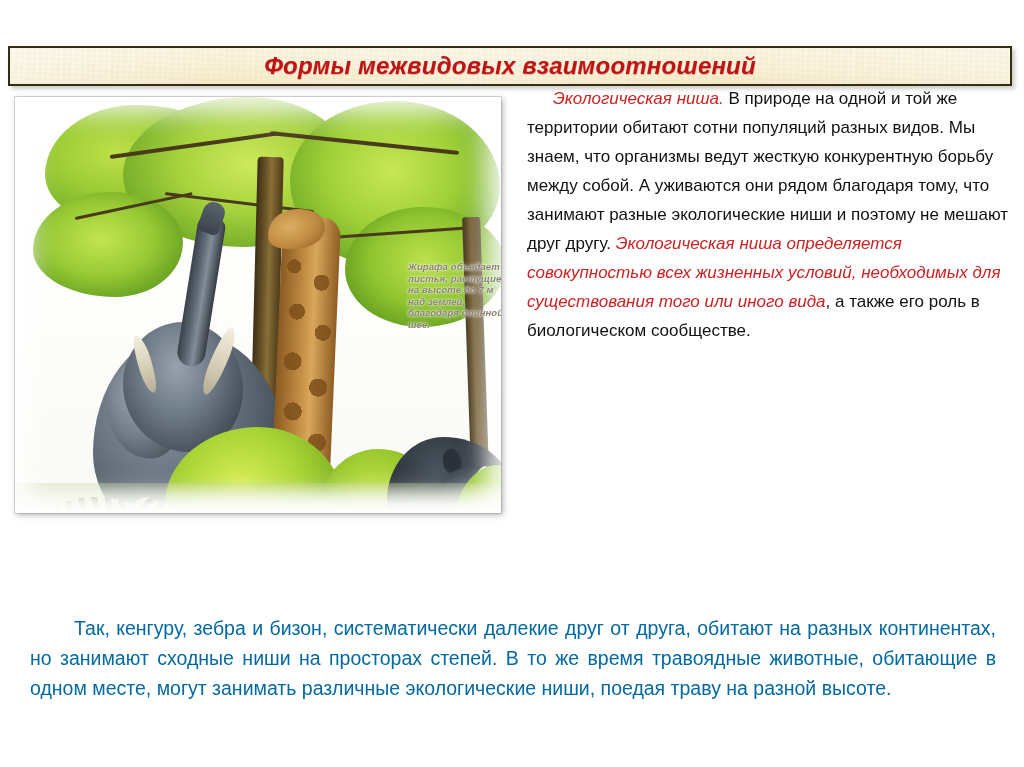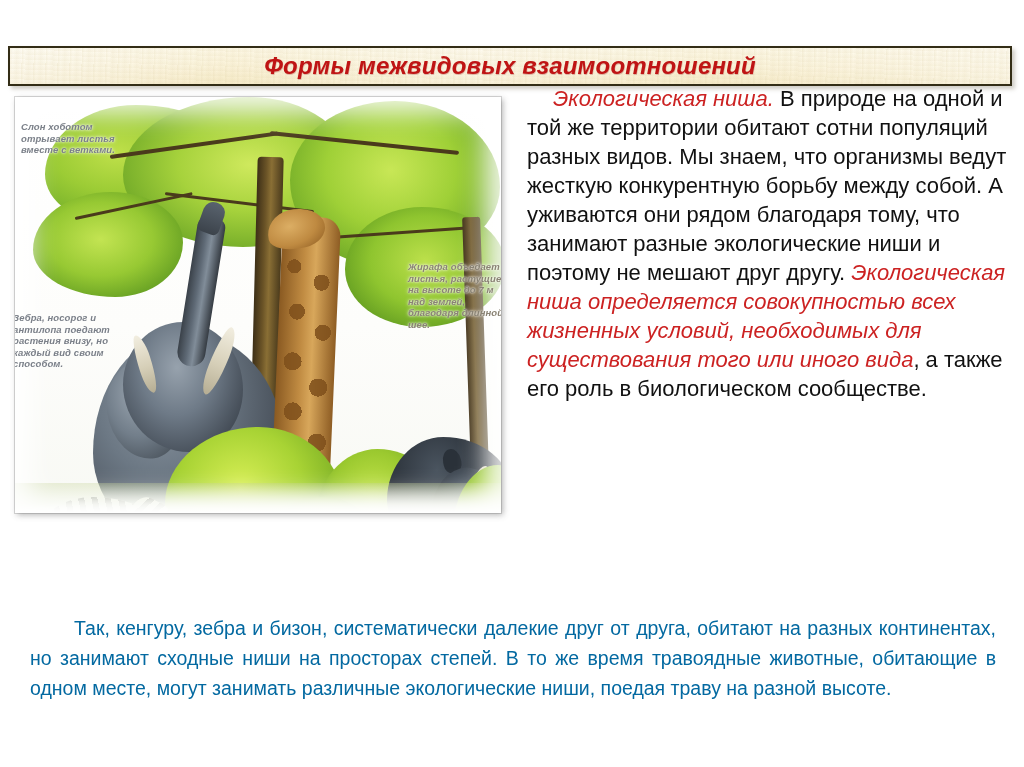--- a/index.html
+++ b/index.html
@@ -284,21 +284,21 @@
   #caption-elephant { left: 6px; top: 24px; width: 110px; }
   #caption-zebra    { left: -2px; top: 215px; width: 108px; }
   #caption-giraffe  { left: 393px; top: 128px; width: 100px; color: #8a8374; margin-top: 36px; }
 
   
   #niche-paragraph {
     position: absolute;
     left: 527px;
     top: 84px;
     width: 484px;
-    font-size: 22px;
+    font-size: 17px;
     line-height: 29px;
     color: #111111;
     text-indent: 26px;
   }
   .accent-italic {
     color: #cc2222;
     font-style: italic;
   }
 
   
@@ -365,20 +365,18 @@
   <div class="ill-layer shrub" id="shrub-4"></div>
 
   <div class="ill-layer" id="zebra-body"></div>
   <div class="ill-layer" id="zebra-stripes"></div>
 
   <div class="ill-layer" id="zebra-neck"></div>
 
   <div class="ill-layer" id="ground"></div>
   <div class="ill-layer" id="ill-vignette"></div>
 
-  <div class="ill-caption" id="caption-elephant">Слон хоботом отрывает листья вместе с ветками.</div>
   <div class="ill-caption" id="caption-giraffe">Жирафа объедает листья, растущие на высоте до 7 м над землей, благодаря длинной шее.</div>
-  <div class="ill-caption" id="caption-zebra">Зебра, носорог и антилопа поедают растения внизу, но каждый вид своим способом.</div>
 </div>
 
 <div id="niche-paragraph"><span class="accent-italic">Экологическая ниша.</span><span> В природе на одной и той же территории обитают сотни популяций разных видов. Мы знаем, что организмы ведут жесткую конкурентную борьбу между собой. А уживаются они рядом благодаря тому, что занимают разные экологические ниши и поэтому не мешают друг другу. </span><span class="accent-italic">Экологическая ниша определяется совокупностью всех жизненных условий, необходимых для существования того или иного вида</span><span>, а также его роль в биологическом сообществе.</span></div>
 
 <div id="bottom-paragraph"><span>Так, кенгуру, зебра и бизон, систематически далекие друг от друга, обитают на разных континентах, но занимают сходные ниши на просторах степей. В то же время травоядные животные, обитающие в одном месте, могут занимать различные экологические ниши, поедая траву на разной высоте.</span></div>
 
 </body></html>

